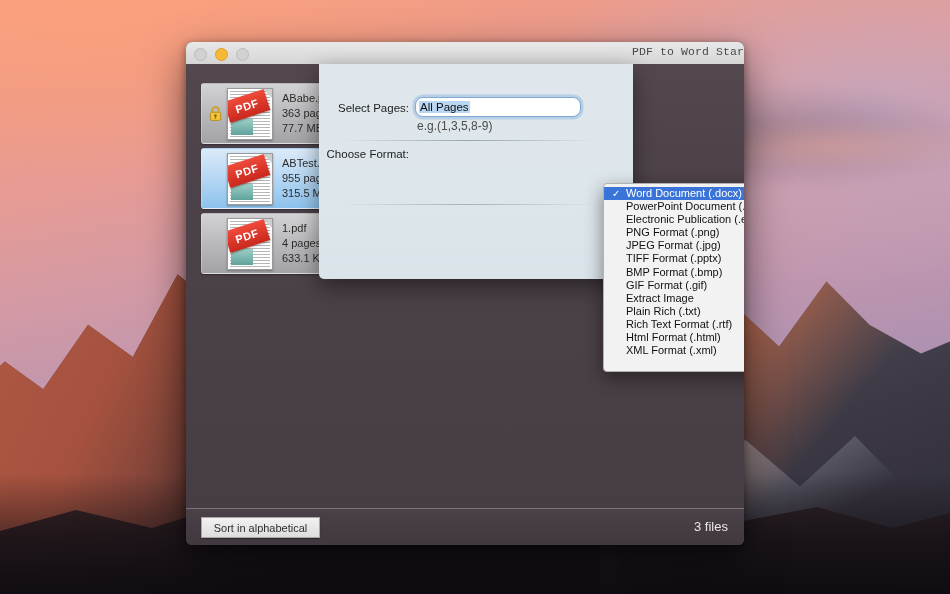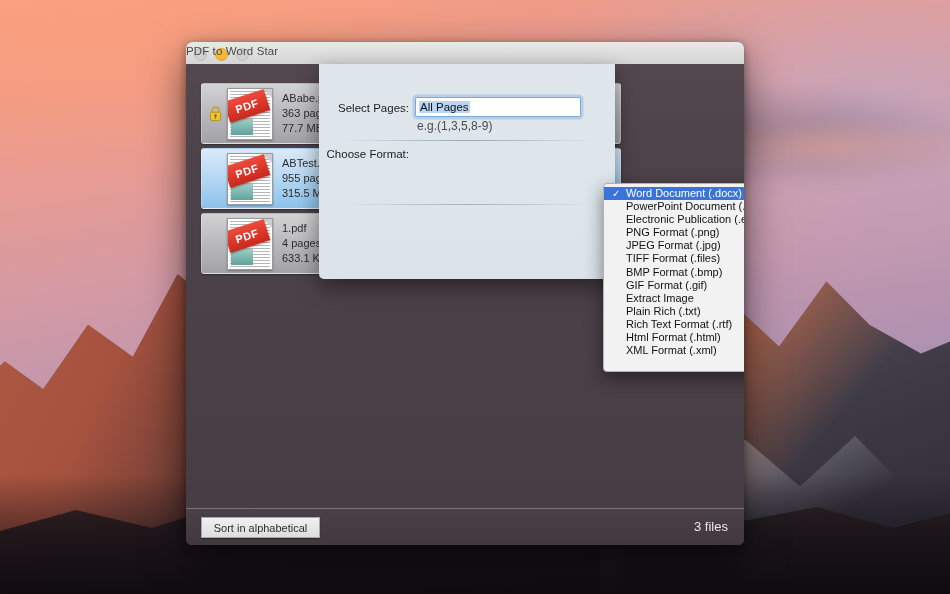--- a/index.html
+++ b/index.html
@@ -87,22 +87,22 @@
     box-shadow:0 16px 42px rgba(0,0,0,.55), 0 2px 8px rgba(0,0,0,.4);
     background:#4a4048;
   }
   .titlebar{
     height:22px;
     background:linear-gradient(180deg,#e9e8e8 0%, #d6d5d5 100%);
     border-bottom:1px solid #b4b3b3;
     position:relative;
   }
   .title-text{
-    position:absolute;left:0;right:0;top:3px;text-align:left;
-    font-size:11.5px;color:#4a4a4a;letter-spacing:.1px;
+    position:absolute;left:0;right:0;top:3px;text-align:right;
+    font-size:11.5px;color:#4a4a4a;letter-spacing:.1px;font-family:Liberation Mono, monospace;
   }
   .lights{position:absolute;left:8px;top:6px;display:flex;gap:8px;}
   .light{width:11px;height:11px;border-radius:50%;}
   .l-close{background:#d2d1d1;border:1px solid #bcbbbb;}
   .l-min{background:#f6b836;border:1px solid #dca127;}
   .l-max{background:#d2d1d1;border:1px solid #bcbbbb;}
 
   .winbody{
     position:absolute;left:0;top:22px;width:558px;height:481px;
     background:linear-gradient(180deg,#54484f 0%, #4e434a 18%, #4a4047 55%, #463c43 100%);
@@ -189,29 +189,29 @@
   }
   .bb-sort{left:15px;width:117px;}
   .bb-vip{left:172px;width:116px;}
   .bb-count{position:absolute;right:16px;top:10px;font-size:13px;color:#e9e7e8;}
 
   
   .sheet{
     position:absolute;left:133px;top:0px;width:296px;height:215px;
     background:linear-gradient(180deg,#dfe7ec 0%,#dde6eb 60%,#d9e3e9 100%);
     box-shadow:0 8px 22px rgba(0,0,0,.45);
-    border-bottom-left-radius:5px;border-bottom-right-radius:5px;
+    border-bottom-left-radius:5px;border-bottom-right-radius:5px;padding-left:18px;
   }
   .lbl{
     position:absolute;font-size:11.5px;color:#1d1d1d;text-align:right;
   }
   .pages-lbl{left:4px;top:38px;width:86px;}
   .pages-input{
     position:absolute;left:96px;top:33px;width:164px;height:18px;
-    background:#fff;border:1px solid #7fa8d4;border-radius:2px;
+    background:#fff;border:1px solid #7fa8d4;border-radius:8px;
     box-shadow:0 0 0 2.5px rgba(110,160,220,.35);
     display:flex;align-items:center;
   }
   .pages-val{
     font-size:11.5px;color:#101010;margin-left:3px;
     background:#b9d6f2;padding:0 1px;
   }
   .hint{position:absolute;left:98px;top:55px;font-size:12px;color:#4b4b4b;}
   .sep{position:absolute;left:20px;top:76px;width:258px;height:1px;
     background:linear-gradient(90deg,rgba(140,150,160,0),rgba(130,142,152,.75),rgba(140,150,160,0));}
@@ -358,21 +358,21 @@
     <div class="popup">
 
       <div class="mitem sel">
         <span class="mcheck">✓</span>
         <span>Word Document (.docx)</span>
       </div>
       <div class="mitem"><span>PowerPoint Document (.pptx)</span></div>
       <div class="mitem"><span>Electronic Publication (.epub)</span></div>
       <div class="mitem"><span>PNG Format (.png)</span></div>
       <div class="mitem"><span>JPEG Format (.jpg)</span></div>
-      <div class="mitem"><span>TIFF Format (.files)</span></div>
+      <div class="mitem"><span>TIFF Format (.pptx)</span></div>
       <div class="mitem"><span>BMP Format (.bmp)</span></div>
       <div class="mitem"><span>GIF Format (.gif)</span></div>
       <div class="mitem"><span>Extract Image</span></div>
       <div class="mitem"><span>Plain Rich (.txt)</span></div>
       <div class="mitem"><span>Rich Text Format (.rtf)</span></div>
       <div class="mitem"><span>Html Format (.html)</span></div>
       <div class="mitem"><span>XML Format (.xml)</span></div>
     </div>
 
   </div>

